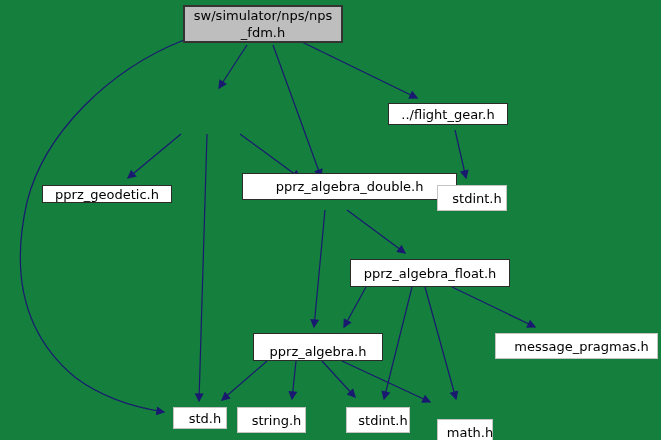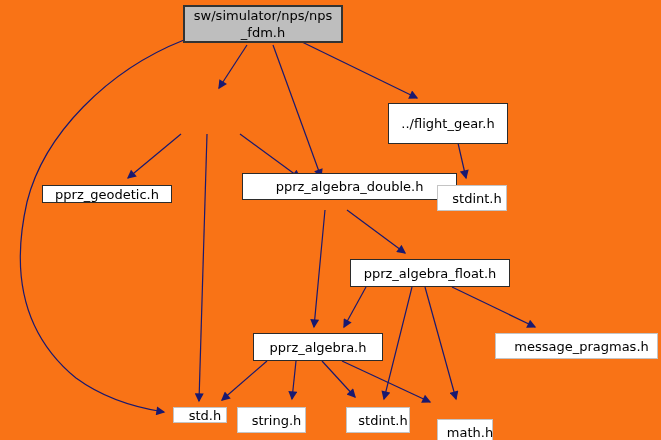--- a/index.html
+++ b/index.html
@@ -4,21 +4,21 @@
 <style>
   html, body {
     margin: 0;
     padding: 0;
     background: #ffffff;
   }
   #canvas {
     position: relative;
     width: 661px;
     height: 440px;
-    background: #f97316;
+    background: #15803d;
     font-family: "DejaVu Sans", "Liberation Sans", sans-serif;
     overflow: hidden;
   }
   #edges {
     position: absolute;
     left: 0;
     top: 0;
     width: 661px;
     height: 440px;
   }
@@ -89,49 +89,49 @@
     <path class="edge" d="M322,361 L355,397" marker-end="url(#arrow)"></path>
     <path class="edge" d="M342,361 L430,402" marker-end="url(#arrow)"></path>
   </svg>
 
   <div class="node root" style="left:183px; top:5px; width:160px; height:38px;">
     <span>sw/simulator/nps/nps</span>
     <span>_fdm.h</span>
   </div>
 
 
-  <div class="node internal" style="left:388px; top:103px; width:120px; height:41px;">
+  <div class="node internal" style="left:388px; top:103px; width:120px; height:22px;">
     <span>../flight_gear.h</span>
   </div>
 
   <div class="node internal" style="left:42px; top:185px; width:130px; height:18px;">
     <span>pprz_geodetic.h</span>
   </div>
 
   <div class="node internal" style="left:242px; top:173px; width:215px; height:27px;">
     <span>pprz_algebra_double.h</span>
   </div>
 
   <div class="node external" style="left:437px; top:185px; width:70px; height:26px;">
     <span>stdint.h</span>
   </div>
 
   <div class="node internal" style="left:350px; top:259px; width:160px; height:28px;">
     <span>pprz_algebra_float.h</span>
   </div>
 
-  <div class="node internal" style="left:253px; top:333px; width:130px; height:28px;">
+  <div class="node internal" style="left:253px; top:333px; width:130px; height:28px;justify-content:flex-end;">
     <span>pprz_algebra.h</span>
   </div>
 
   <div class="node external" style="left:495px; top:333px; width:163px; height:26px;">
     <span>message_pragmas.h</span>
   </div>
 
-  <div class="node external" style="left:173px; top:407px; width:54px; height:16px;">
+  <div class="node external" style="left:173px; top:407px; width:54px; height:22px;">
     <span>std.h</span>
   </div>
 
   <div class="node external" style="left:237px; top:407px; width:69px; height:26px;">
     <span>string.h</span>
   </div>
 
   <div class="node external" style="left:346px; top:407px; width:64px; height:26px;">
     <span>stdint.h</span>
   </div>

